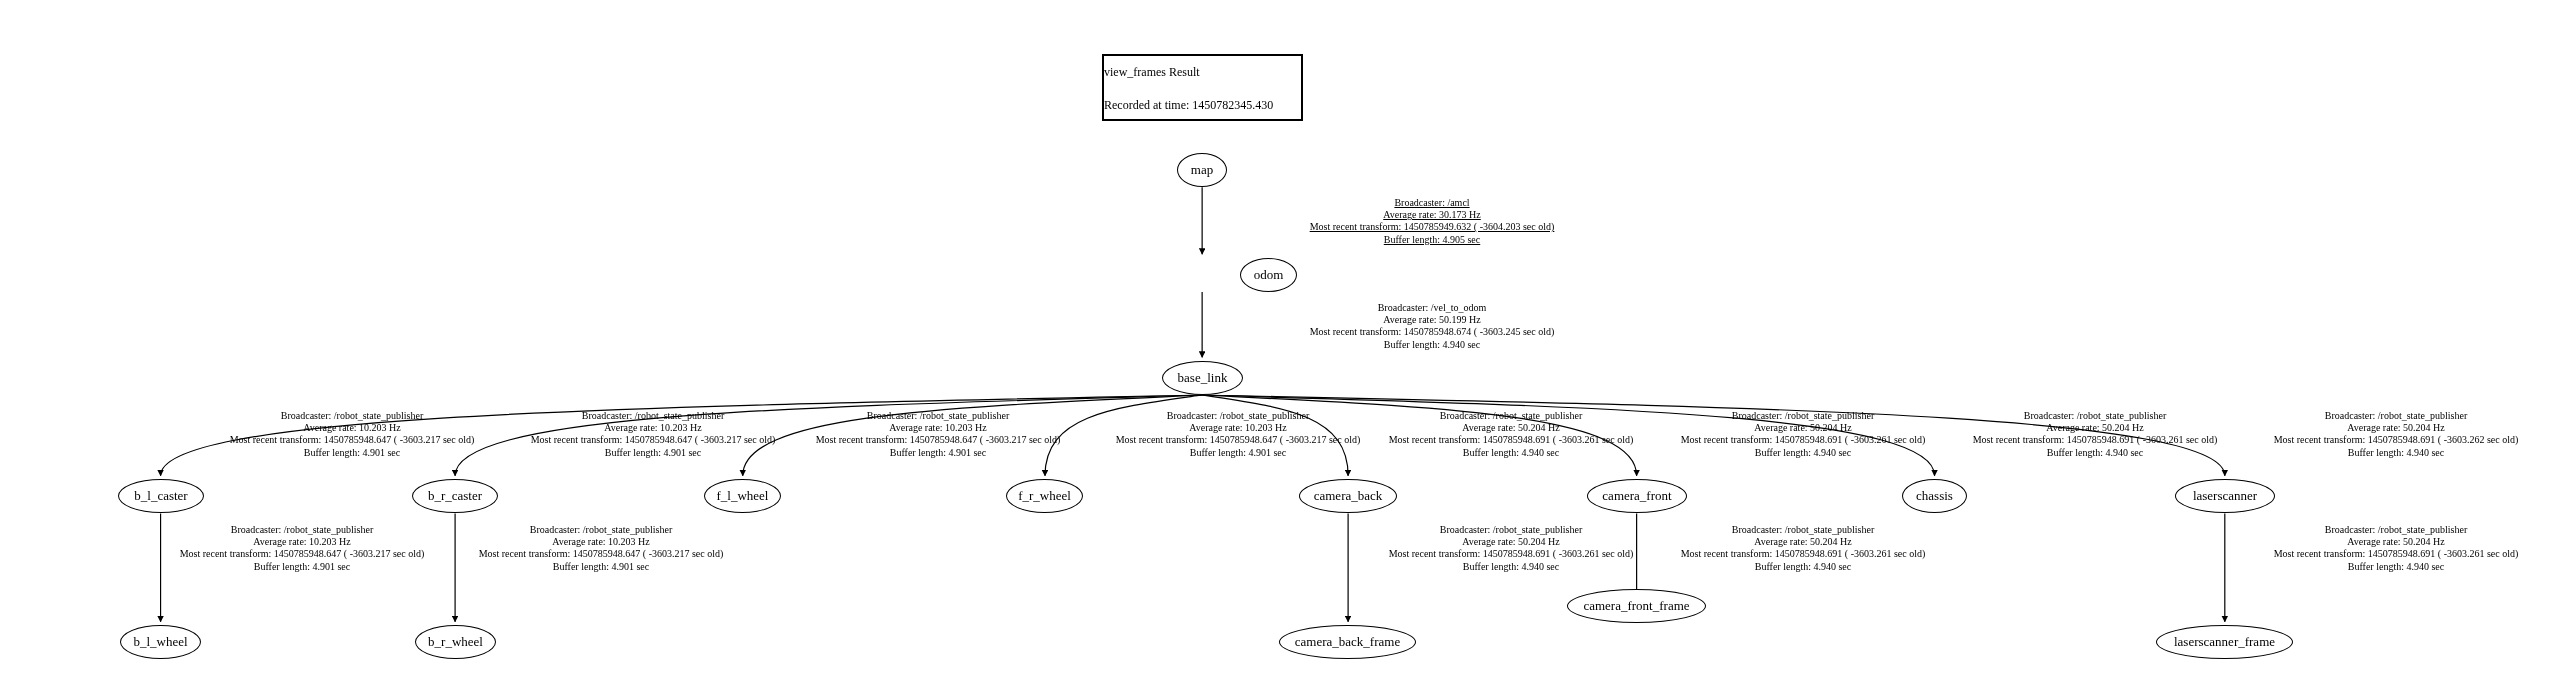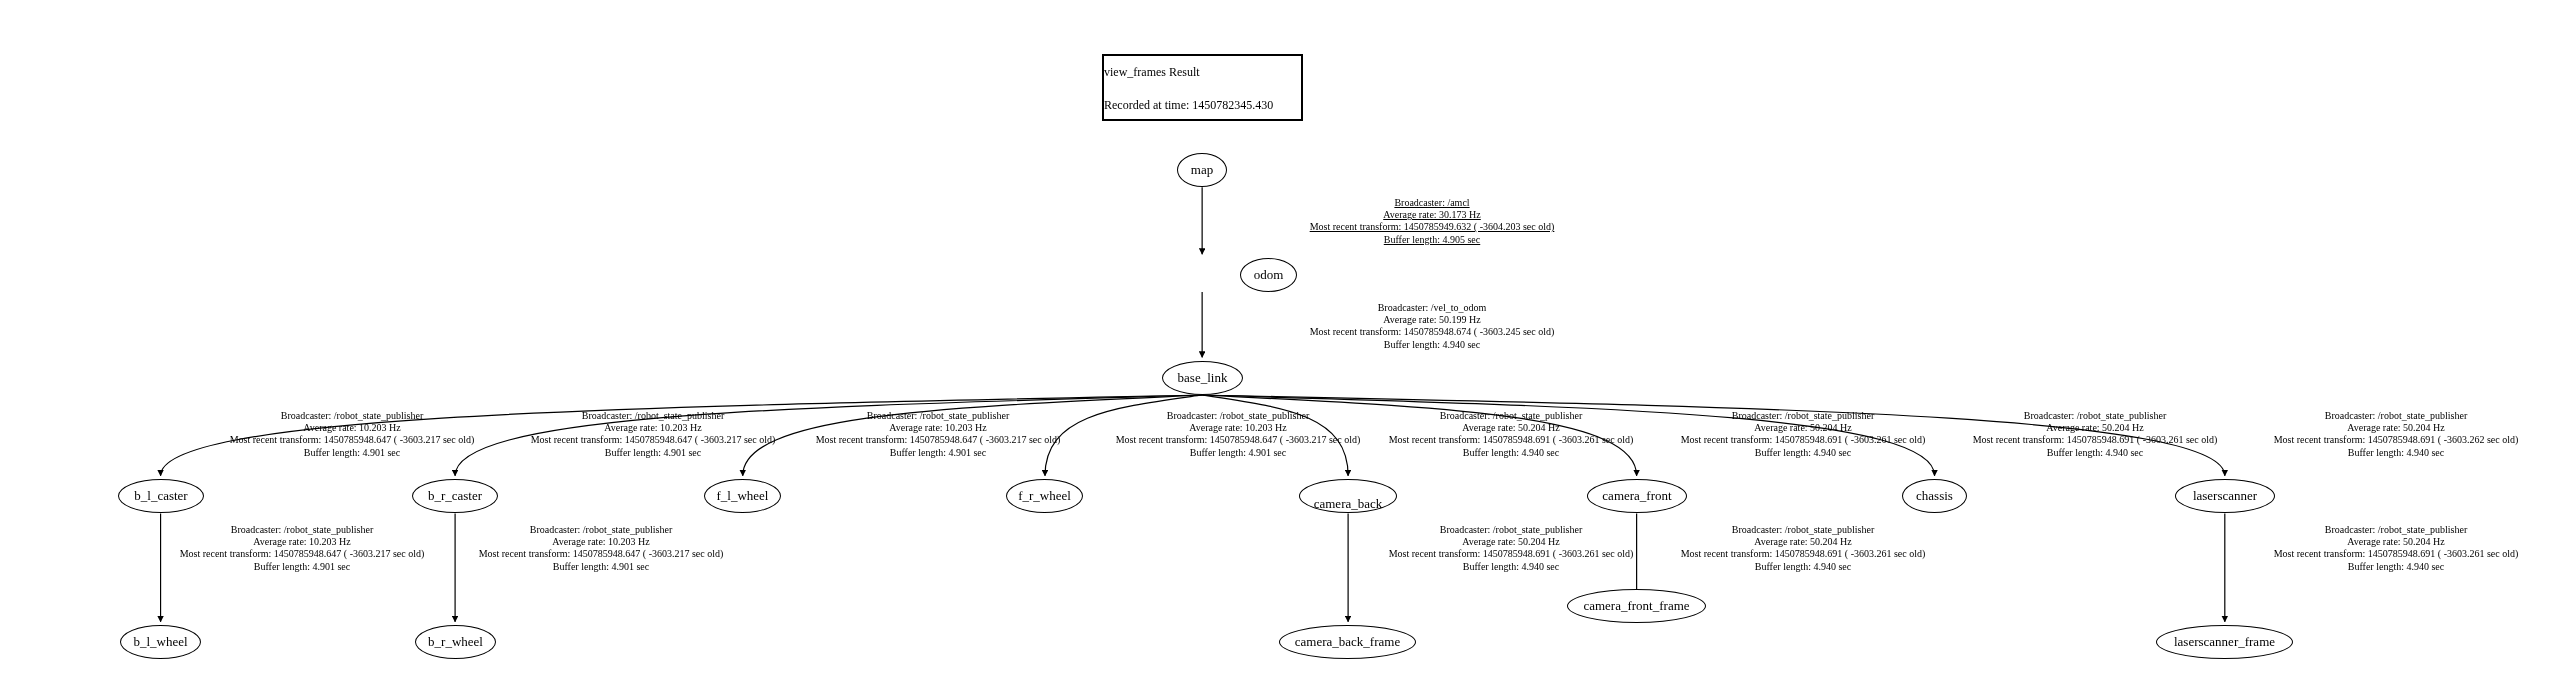--- a/index.html
+++ b/index.html
@@ -118,21 +118,21 @@
       </div>
       <div class="node" style="left: 412px; top: 479px; width: 86px; height: 34px; align-items: center;">
         <span>b_r_caster</span>
       </div>
       <div class="node" style="left: 704px; top: 479px; width: 77px; height: 34px;">
         <span>f_l_wheel</span>
       </div>
       <div class="node" style="left: 1006px; top: 479px; width: 77px; height: 34px;">
         <span>f_r_wheel</span>
       </div>
-      <div class="node" style="left: 1299px; top: 479px; width: 98px; height: 34px; align-items: flex-end;">
+      <div class="node" style="left: 1299px; top: 479px; width: 98px; height: 34px;">
         <span>camera_back</span>
       </div>
       <div class="node" style="left: 1587px; top: 479px; width: 100px; height: 34px;">
         <span>camera_front</span>
       </div>
       <div class="node" style="left: 1902px; top: 479px; width: 65px; height: 34px;">
         <span>chassis</span>
       </div>
       <div class="node" style="left: 2175px; top: 479px; width: 100px; height: 34px;">
         <span>laserscanner</span>

